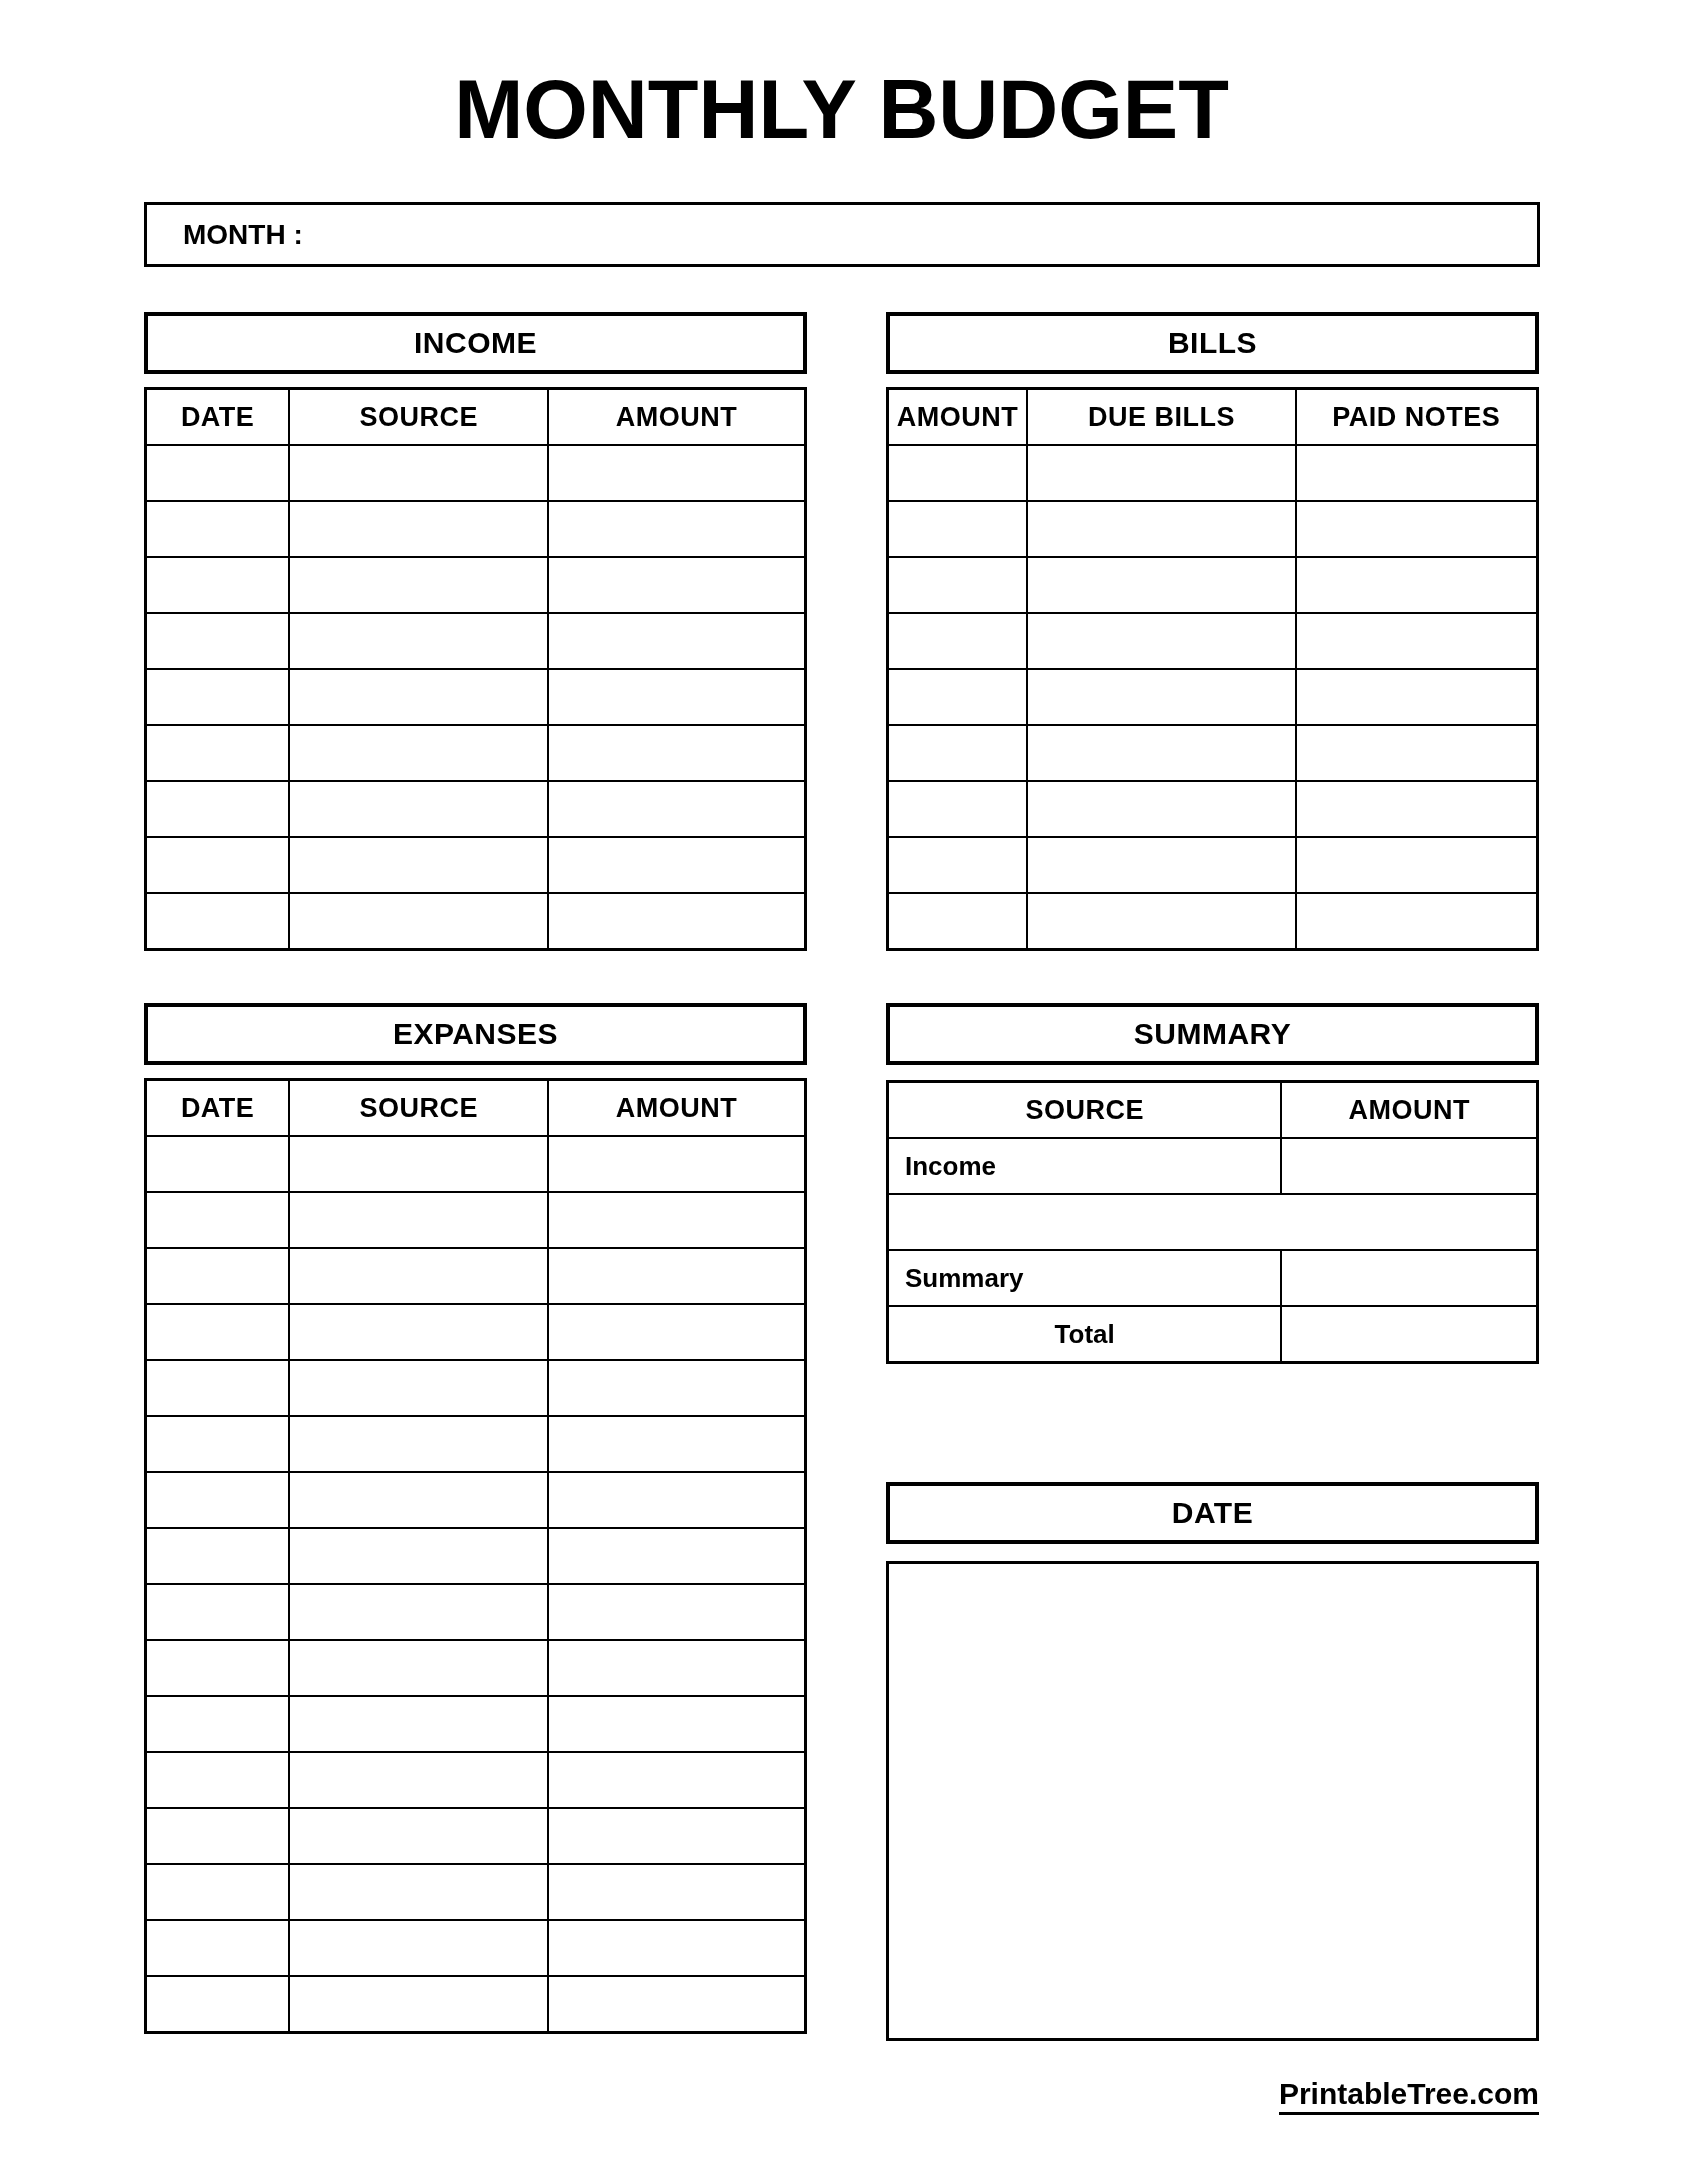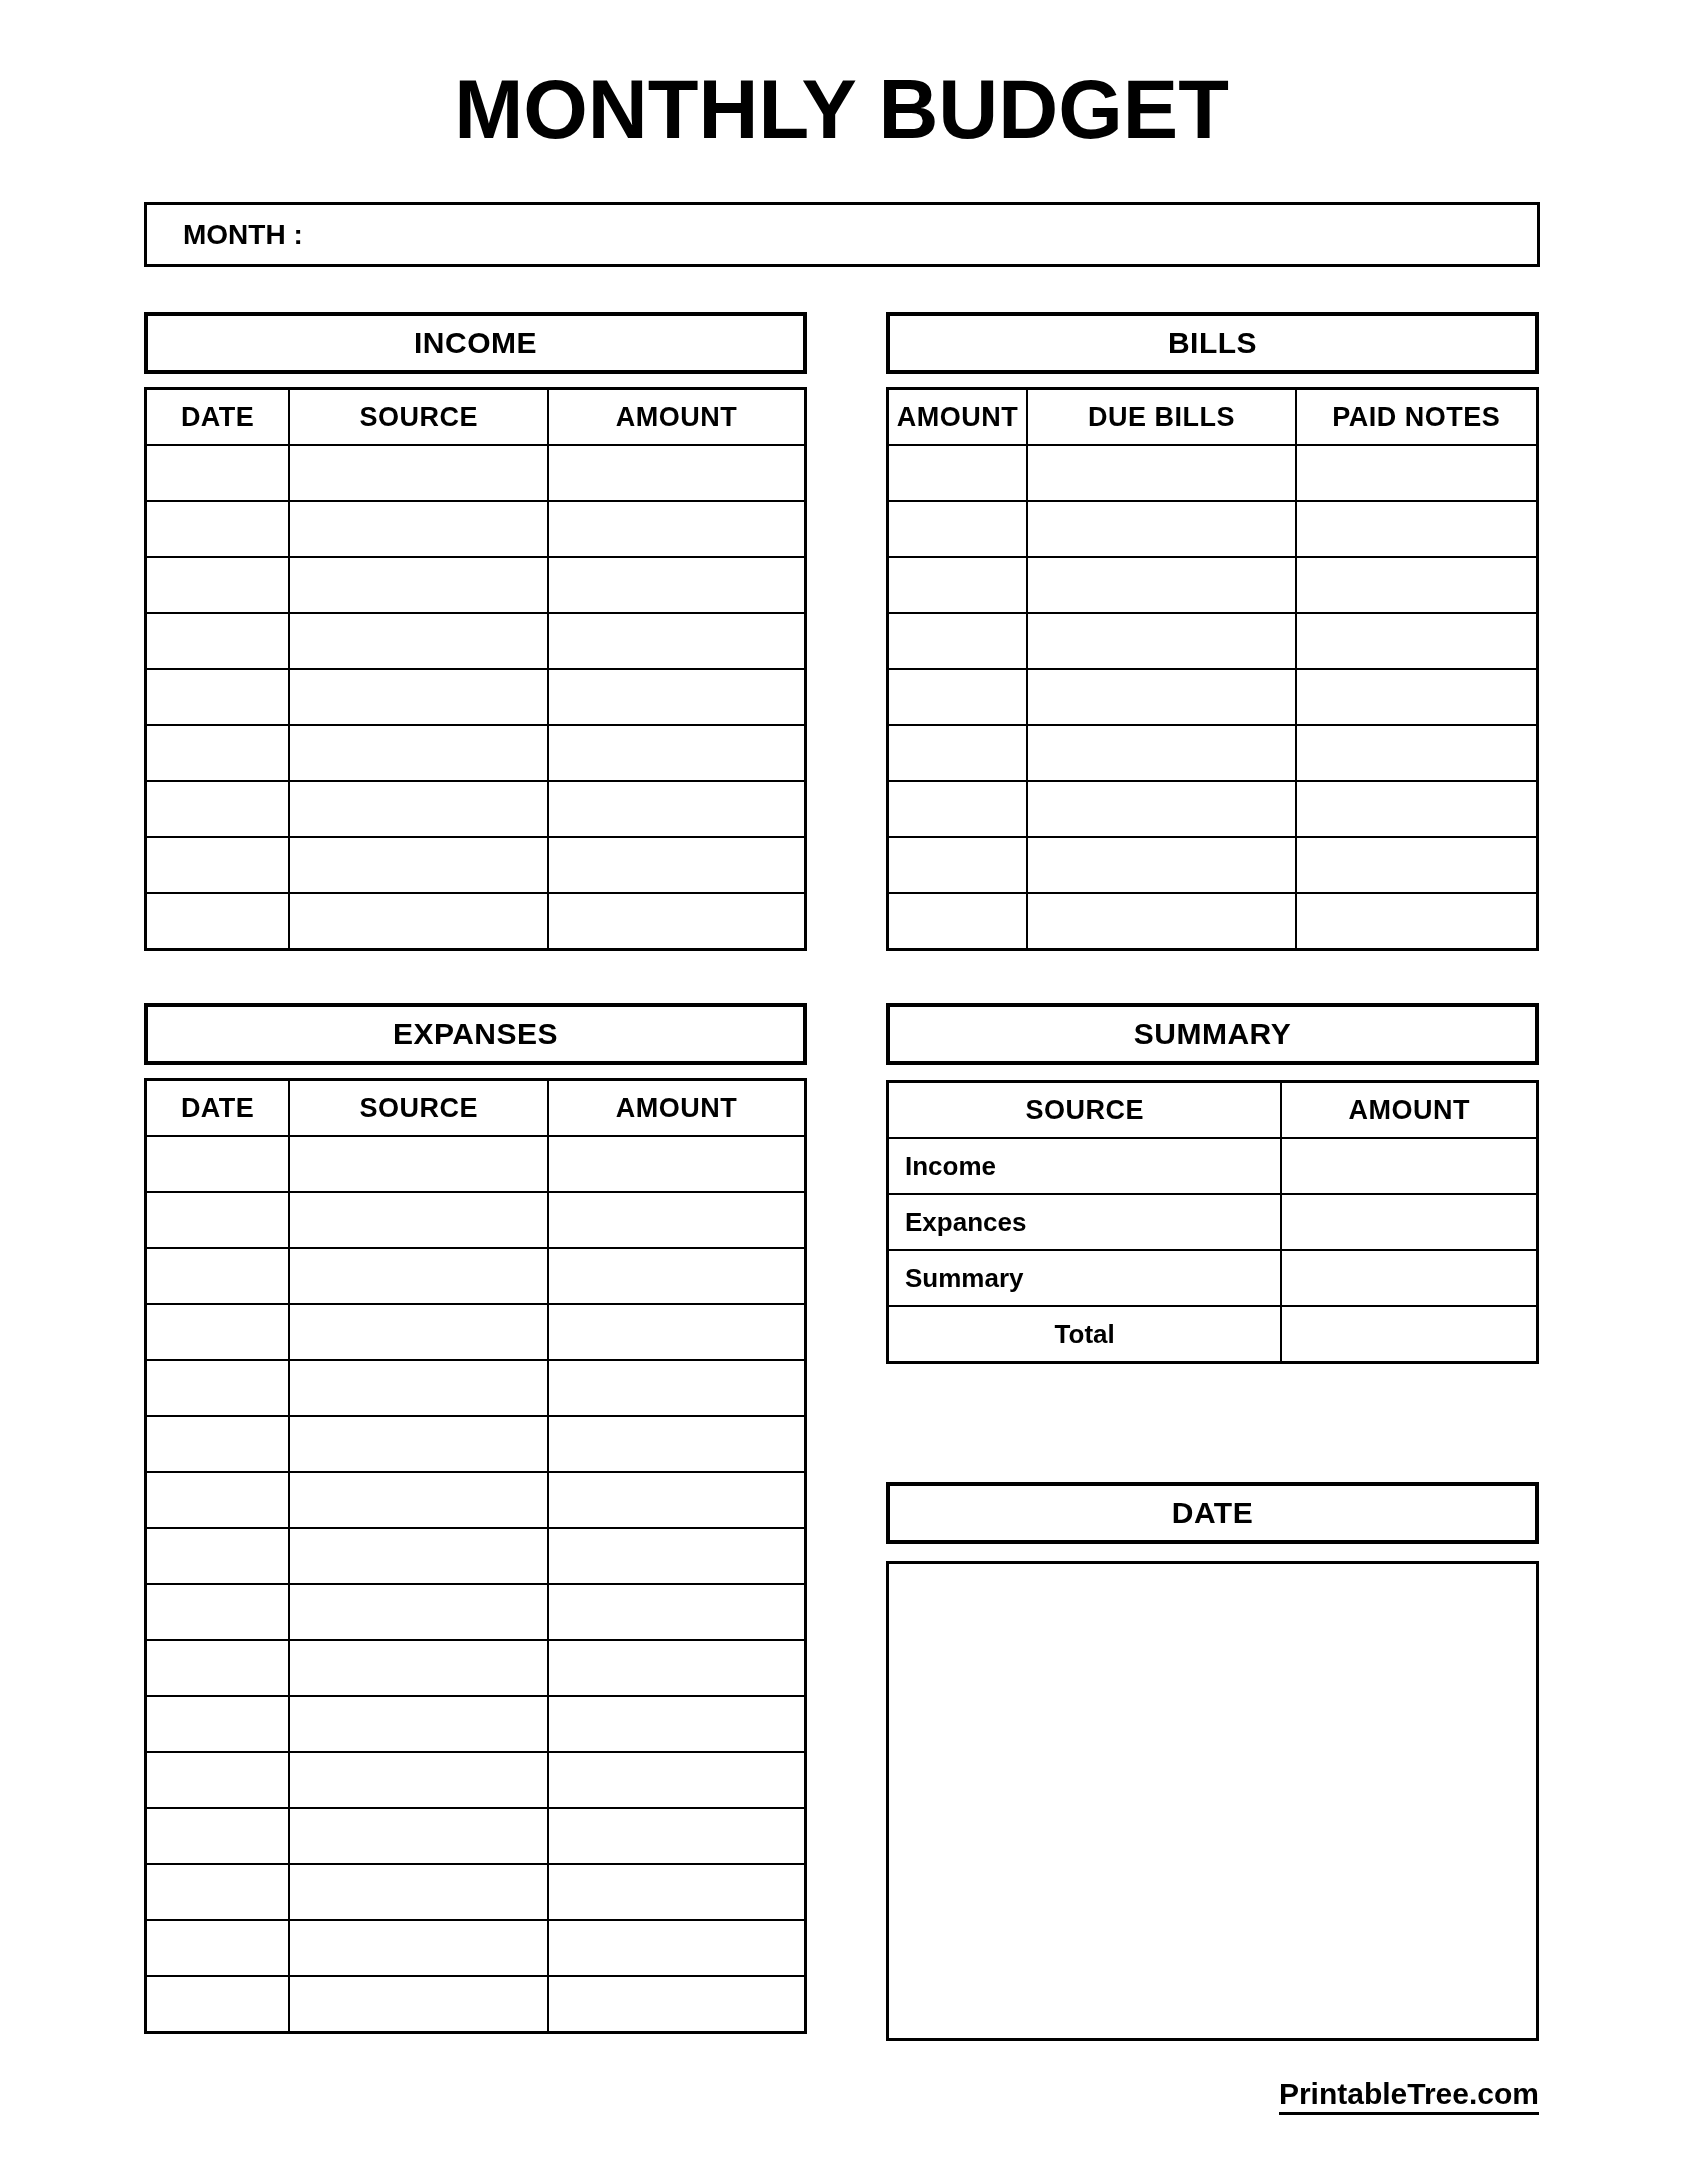--- a/index.html
+++ b/index.html
@@ -307,21 +307,20 @@
 <div class="abs table" id="summary-table">
   <div class="trow thead">
     <div class="tcell" style="width:60.5%">SOURCE</div>
     <div class="tcell" style="width:39.5%">AMOUNT</div>
   </div>
   <div class="trow">
     <div class="tcell sum-label" style="width:60.5%">Income</div>
     <div class="tcell" style="width:39.5%"></div>
   </div>
   <div class="trow">
-    <div class="tcell sum-label" style="width:60.5%">Expances</div>
     <div class="tcell" style="width:39.5%"></div>
   </div>
   <div class="trow">
     <div class="tcell sum-label" style="width:60.5%">Summary</div>
     <div class="tcell" style="width:39.5%"></div>
   </div>
   <div class="trow">
     <div class="tcell sum-label centered" style="width:60.5%">Total</div>
     <div class="tcell" style="width:39.5%"></div>
   </div>

